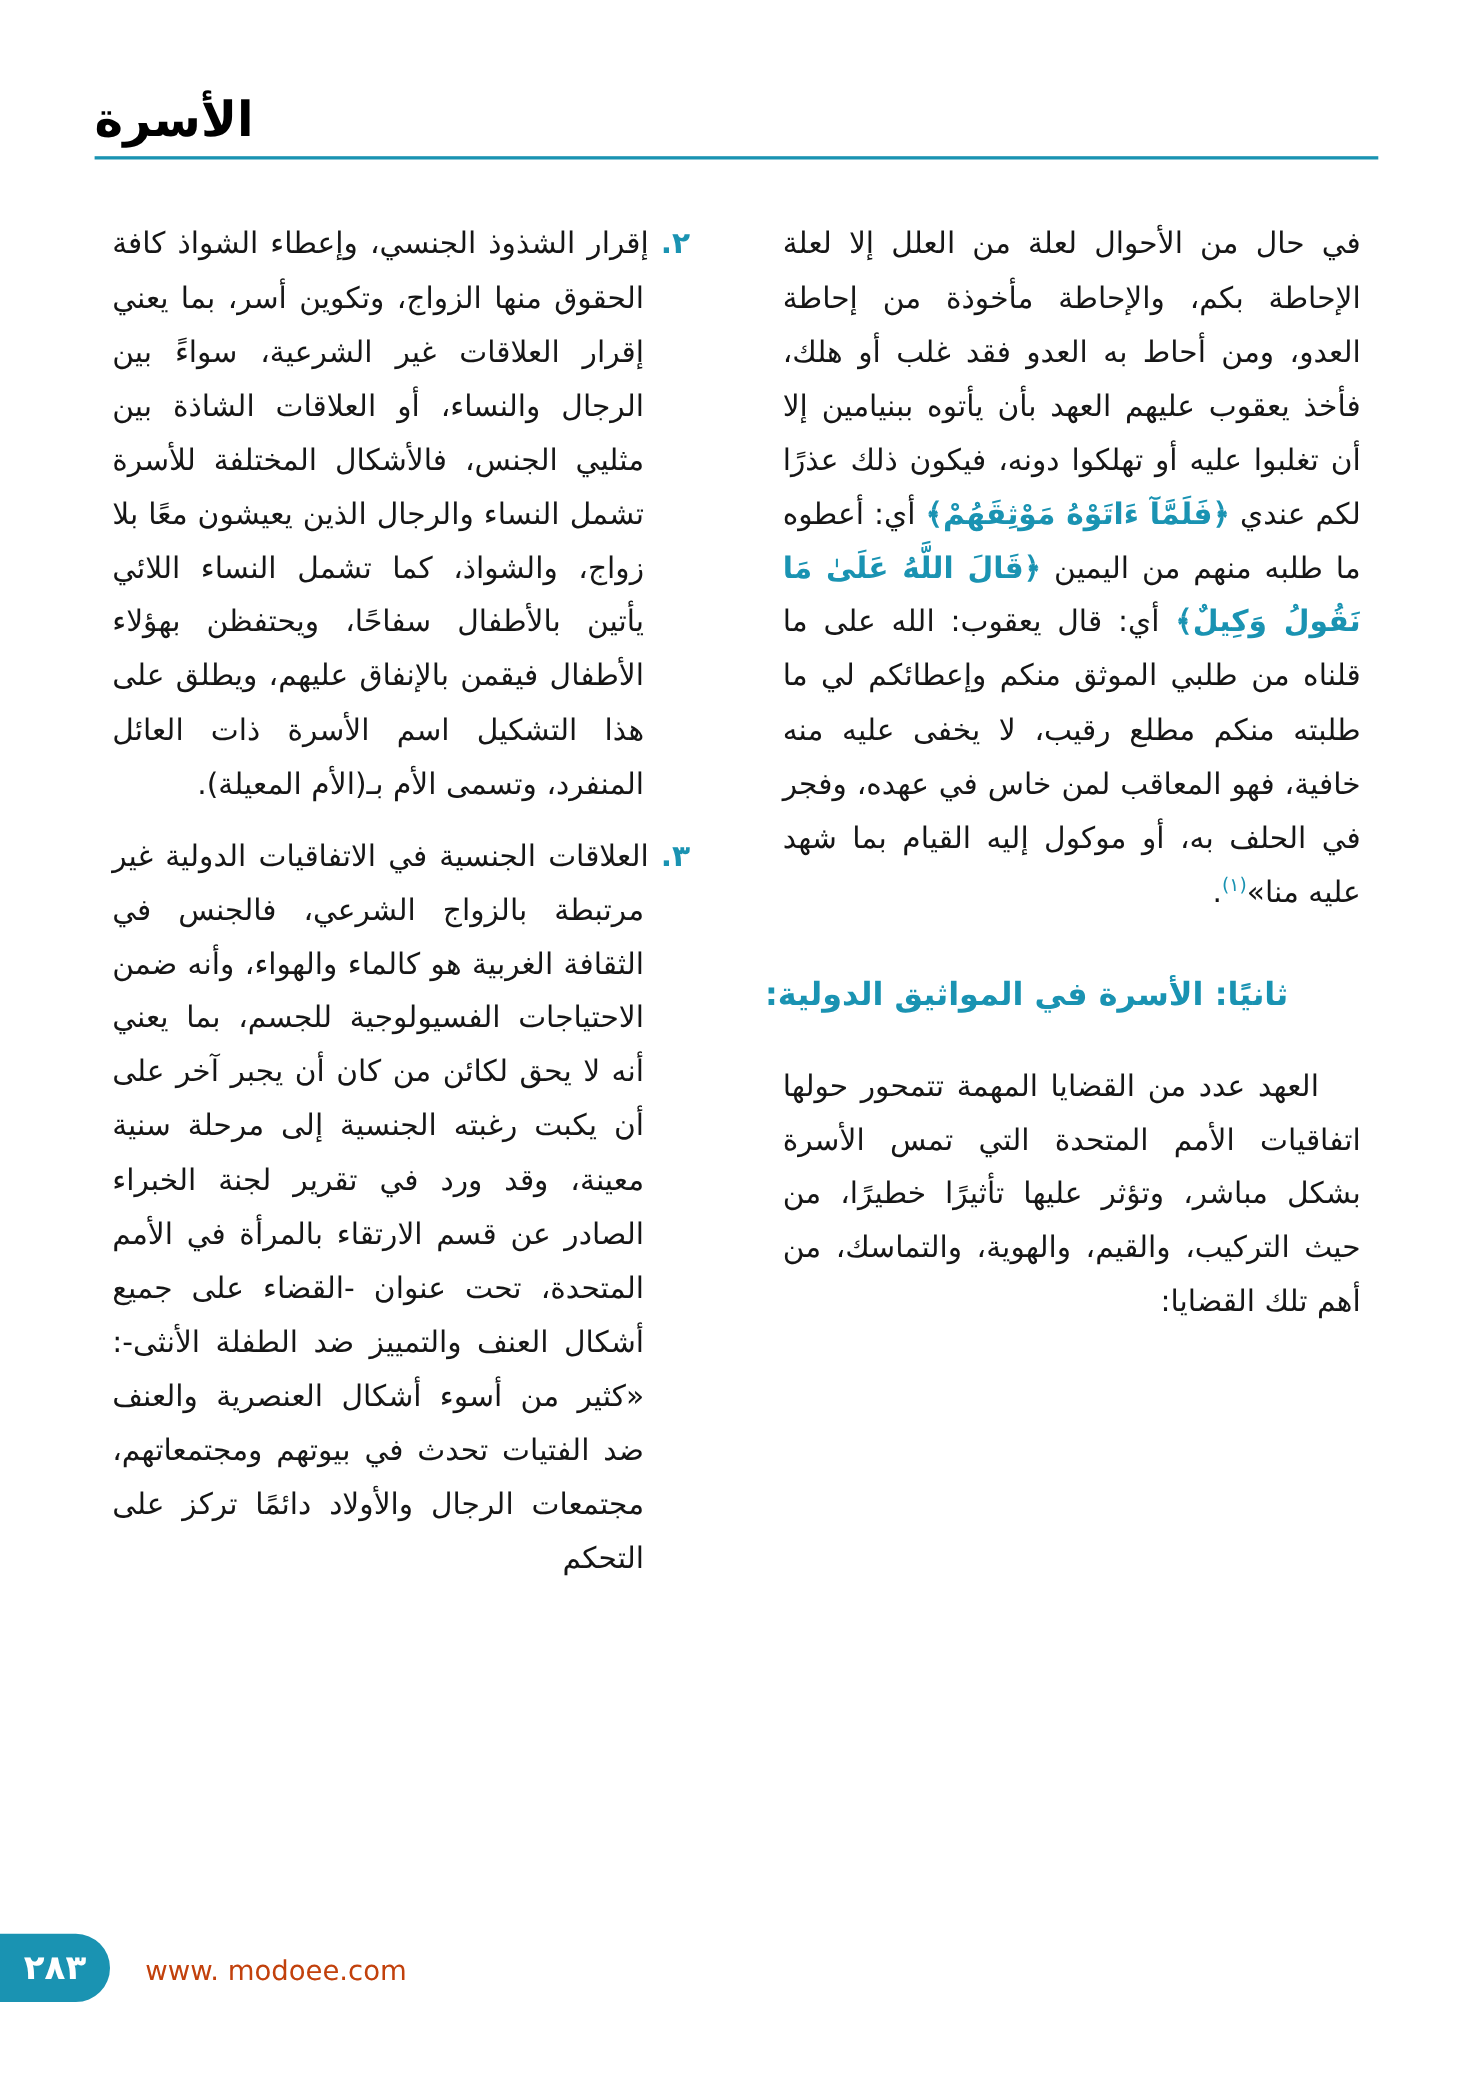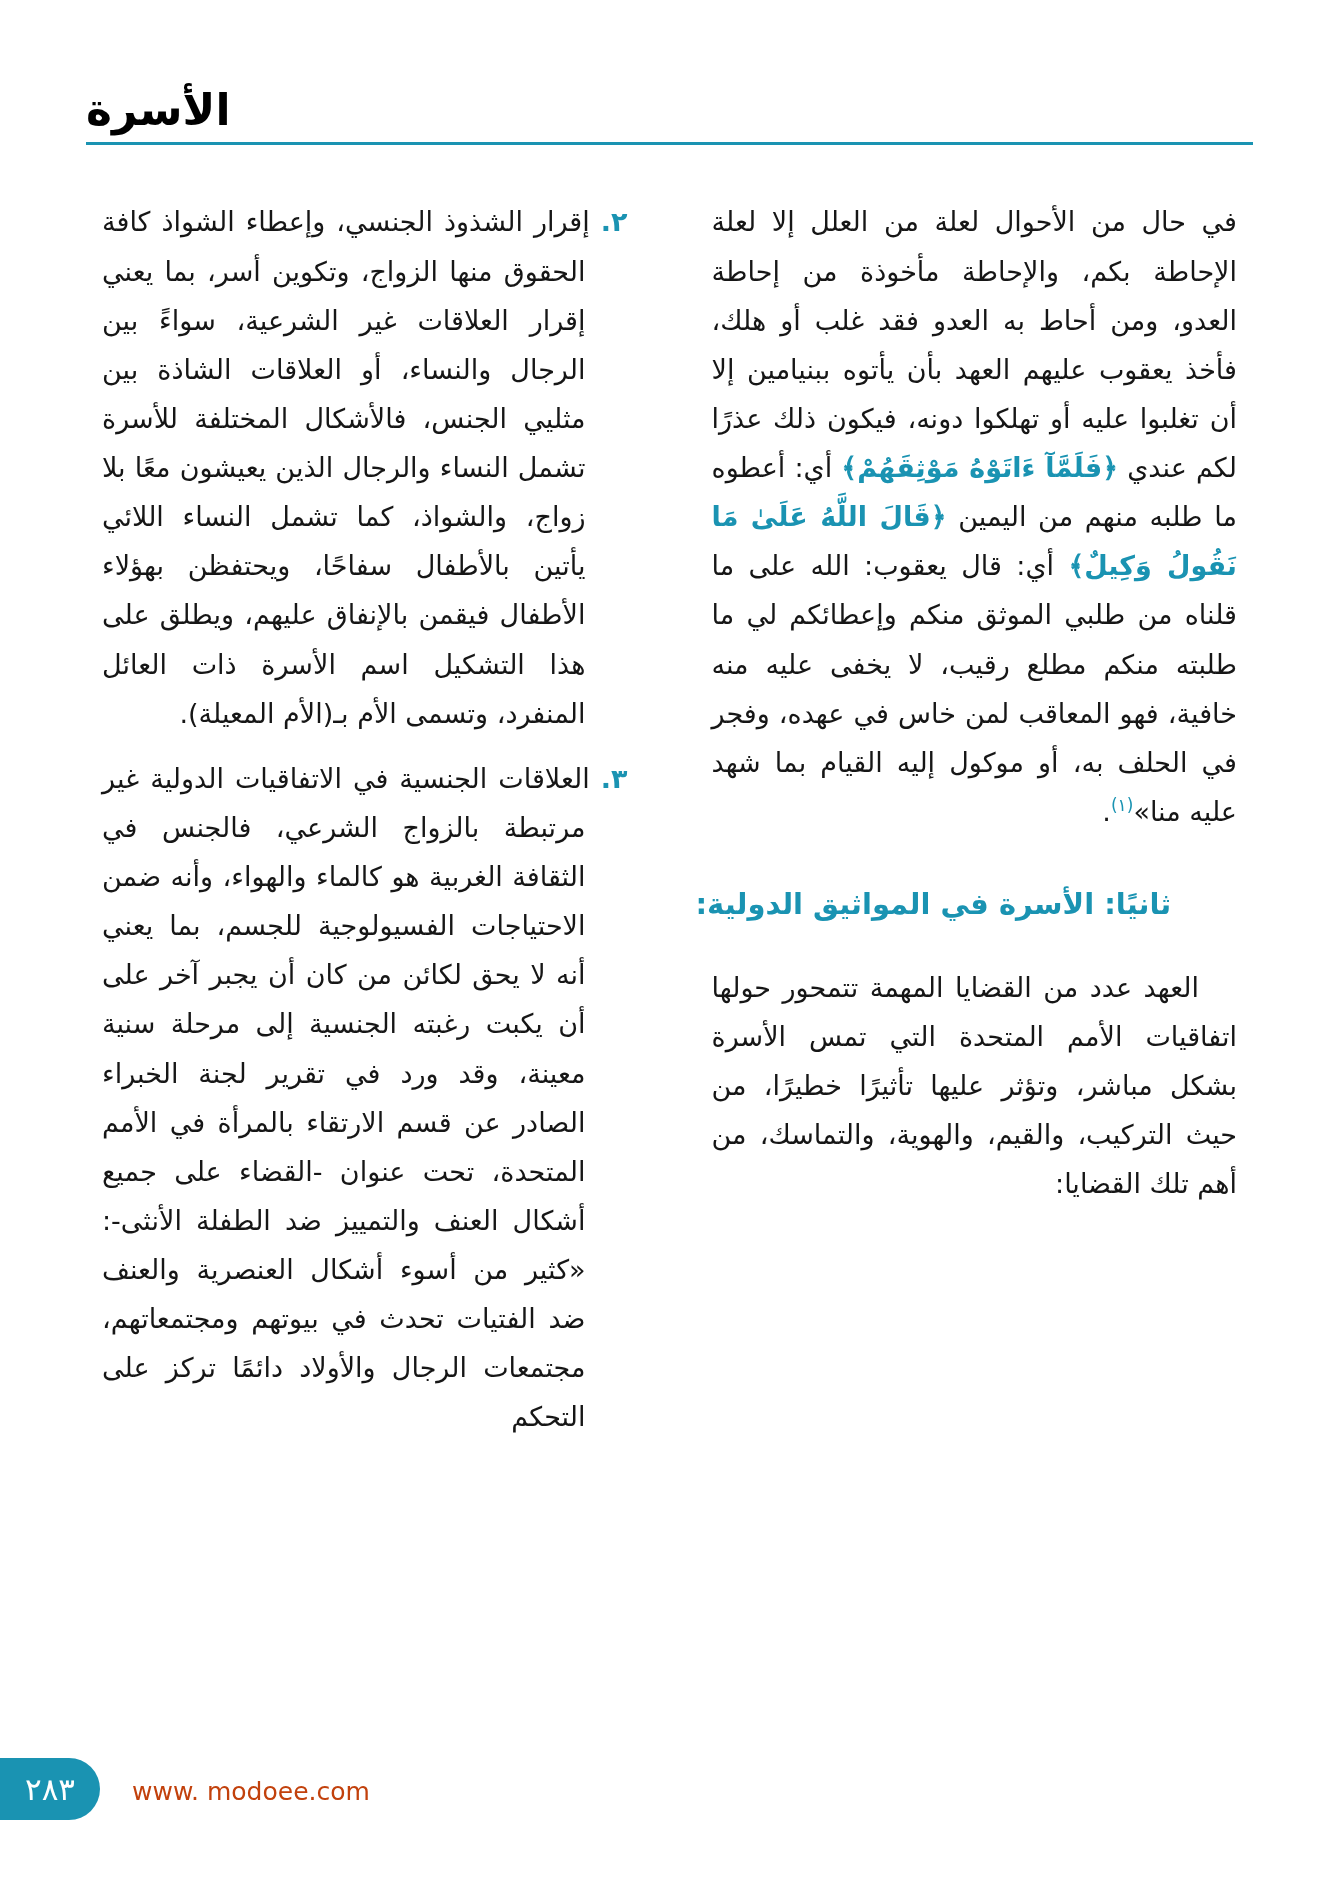--- a/index.html
+++ b/index.html
@@ -84,21 +84,21 @@
     bottom: 70px;
     width: 100px;
     height: 62px;
     background: #1a93b2;
     border-radius: 0 31px 31px 0;
     color: #ffffff;
     display: flex;
     align-items: center;
     justify-content: center;
     font-size: 31px;
-    font-weight: normal;
+    font-weight: bold;
   }
   .website {
     position: absolute;
     left: 132px;
     bottom: 84px;
     color: #c2410c;
     font-size: 25px;
     font-weight: normal;
     direction: ltr;
   }

